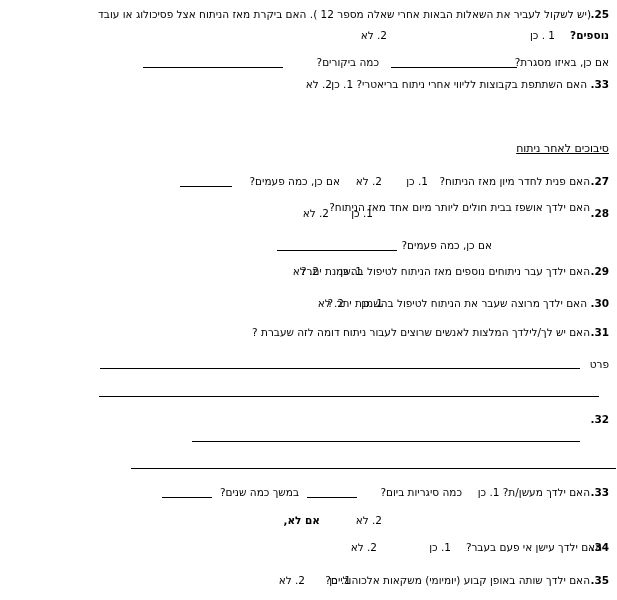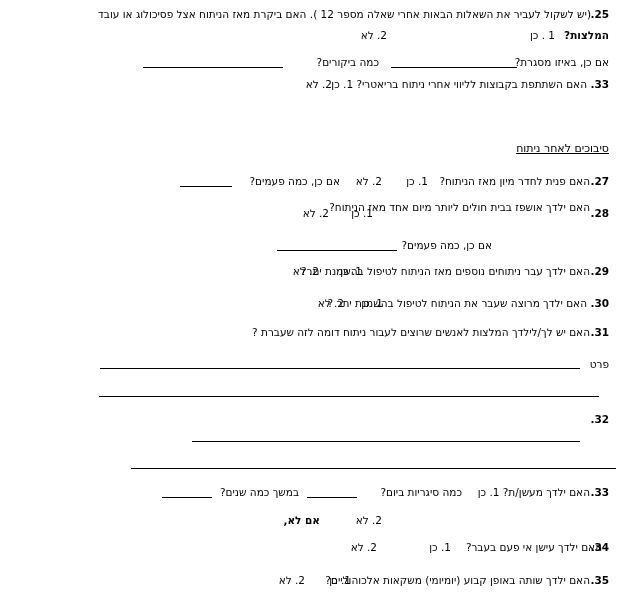--- a/index.html
+++ b/index.html
@@ -44,21 +44,21 @@
   }
 </style>
 </head>
 <body>
 
 <div class="page">
 
   <span class="t bold" style="top:8px; right:8px;">25.</span>
   <span class="t" style="top:8px; right:26px;">(יש לשקול לעביר את השאלות הבאות אחרי שאלה  מספר 12 ). האם ביקרת מאז הניתוח אצל פסיכולוג או עובד</span>
 
-  <span class="t bold" style="top:29px; right:8px;">המלצות?</span>
+  <span class="t bold" style="top:29px; right:8px;">נוספים?</span>
   <span class="t" style="top:29px; right:62px;">1 . כן</span>
   <span class="t" style="top:29px; right:230px;">2. לא</span>
 
   <span class="t" style="top:56px; right:8px;">אם כן, באיזו מסגרת?</span>
   <div class="rule" style="top:67px; right:100px; width:126px;"></div>
   <span class="t" style="top:56px; right:238px;">כמה ביקורים?</span>
   <div class="rule" style="top:67px; right:334px; width:140px;"></div>
 
   <span class="t bold" style="top:78px; right:8px;">33.</span>
   <span class="t" style="top:78px; right:30px;">האם השתתפת בקבוצות לליווי אחרי ניתוח בריאטרי? 1. כן</span>

